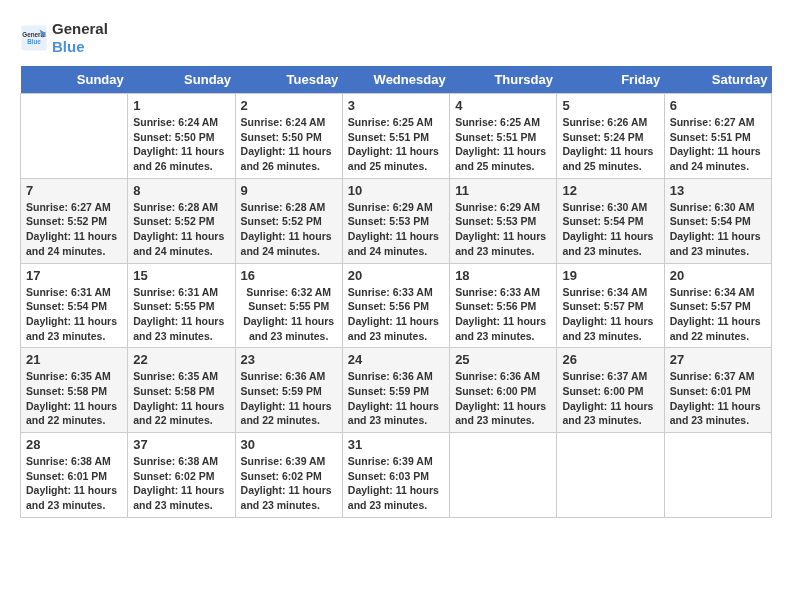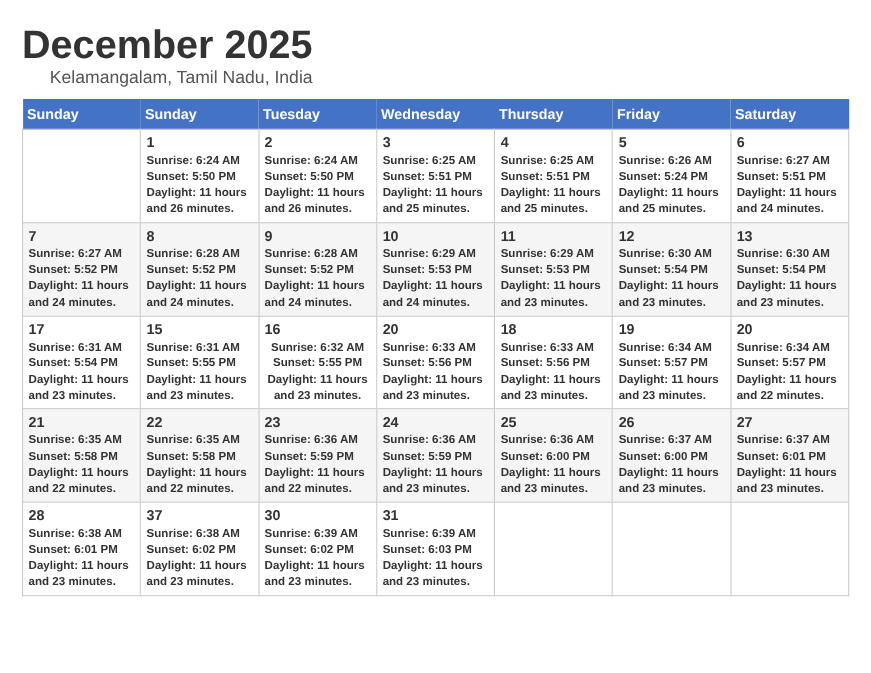--- a/index.html
+++ b/index.html
@@ -39,21 +39,21 @@
     }
     table {
       width: 100%;
       border-collapse: collapse;
       font-size: 11px;
     }
     th {
       background-color: #4472c4;
       color: #fff;
       padding: 6px 4px;
-      text-align: left;
+      text-align: right;
       font-size: 13px;
       font-weight: bold;
     }
     td {
       border: 1px solid #ccc;
       vertical-align: top;
       padding: 4px 5px;
       height: 80px;
       width: calc(100% / 7);
     }
@@ -77,23 +77,31 @@
       font-weight: bold;
     }
     .empty-cell {
       background-color: #f9f9f9;
     }
   </style>
 </head>
 <body>
 
 <div class="header">
-  <div class="title-block">
-    <div class="month-title">December 2025</div>
-    <div class="location-title">Kelamangalam, Tamil Nadu, India</div>
+  <div class="logo">
+    <svg class="logo-icon" viewBox="0 0 40 40">
+      <rect x="2" y="2" width="36" height="36" rx="4" fill="#e8f0fb"></rect>
+      <text x="20" y="18" text-anchor="middle" font-size="9" font-weight="bold" fill="#333" font-family="Arial">General</text>
+      <text x="20" y="28" text-anchor="middle" font-size="9" font-weight="bold" fill="#4a90d9" font-family="Arial">Blue</text>
+      <path d="M28 8 L35 12 L32 20" fill="#4a90d9"></path>
+    </svg>
+    <div>
+      <div style="font-size:15px;font-weight:bold;color:#333;line-height:1.2;">General</div>
+      <div style="font-size:15px;font-weight:bold;color:#4a90d9;line-height:1.2;">Blue</div>
+    </div>
   </div>
 </div>
 
 <table>
   <thead>
     <tr>
     <th>Sunday</th>
         <th>Sunday</th>
         <th>Tuesday</th>
         <th>Wednesday</th>

